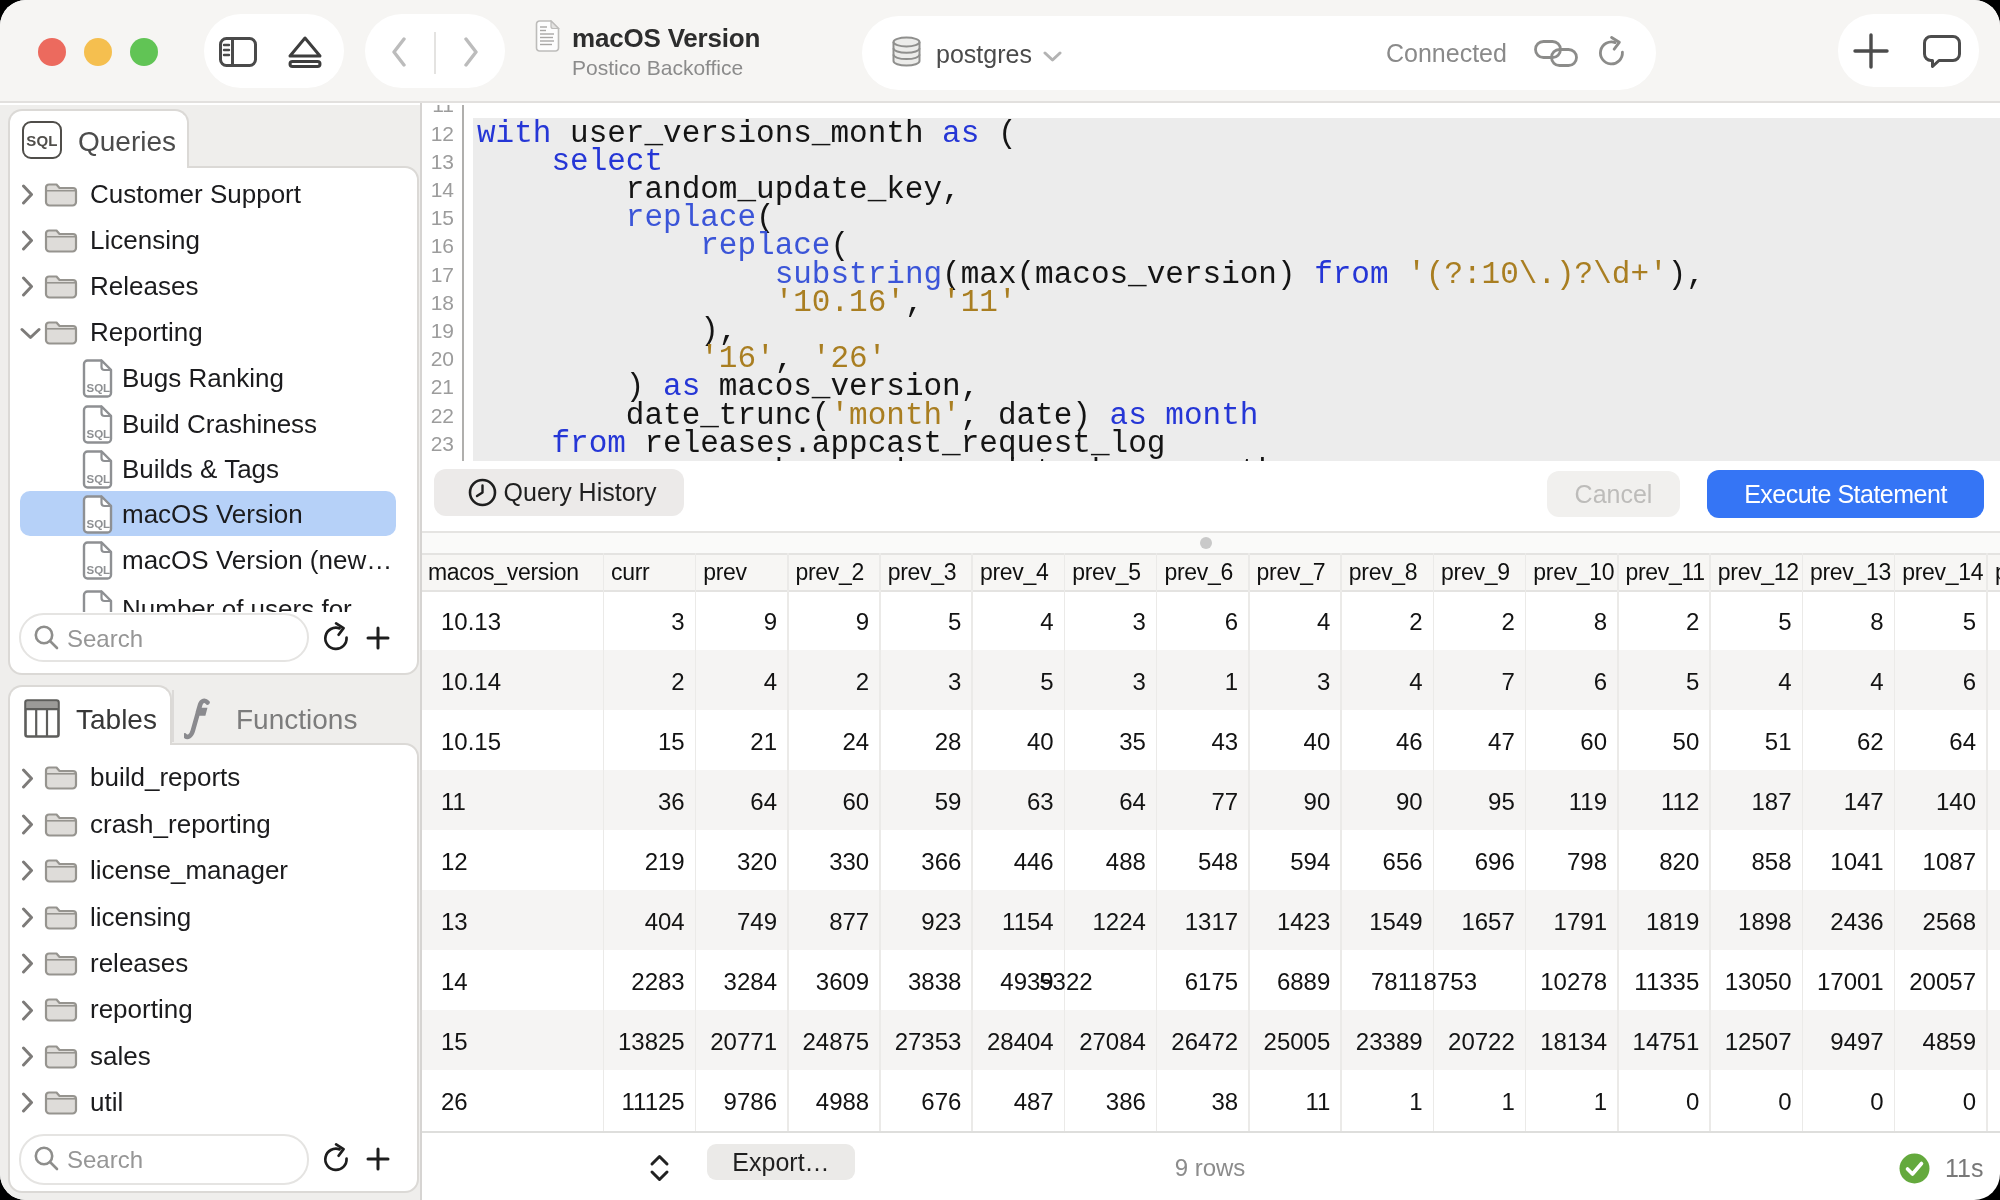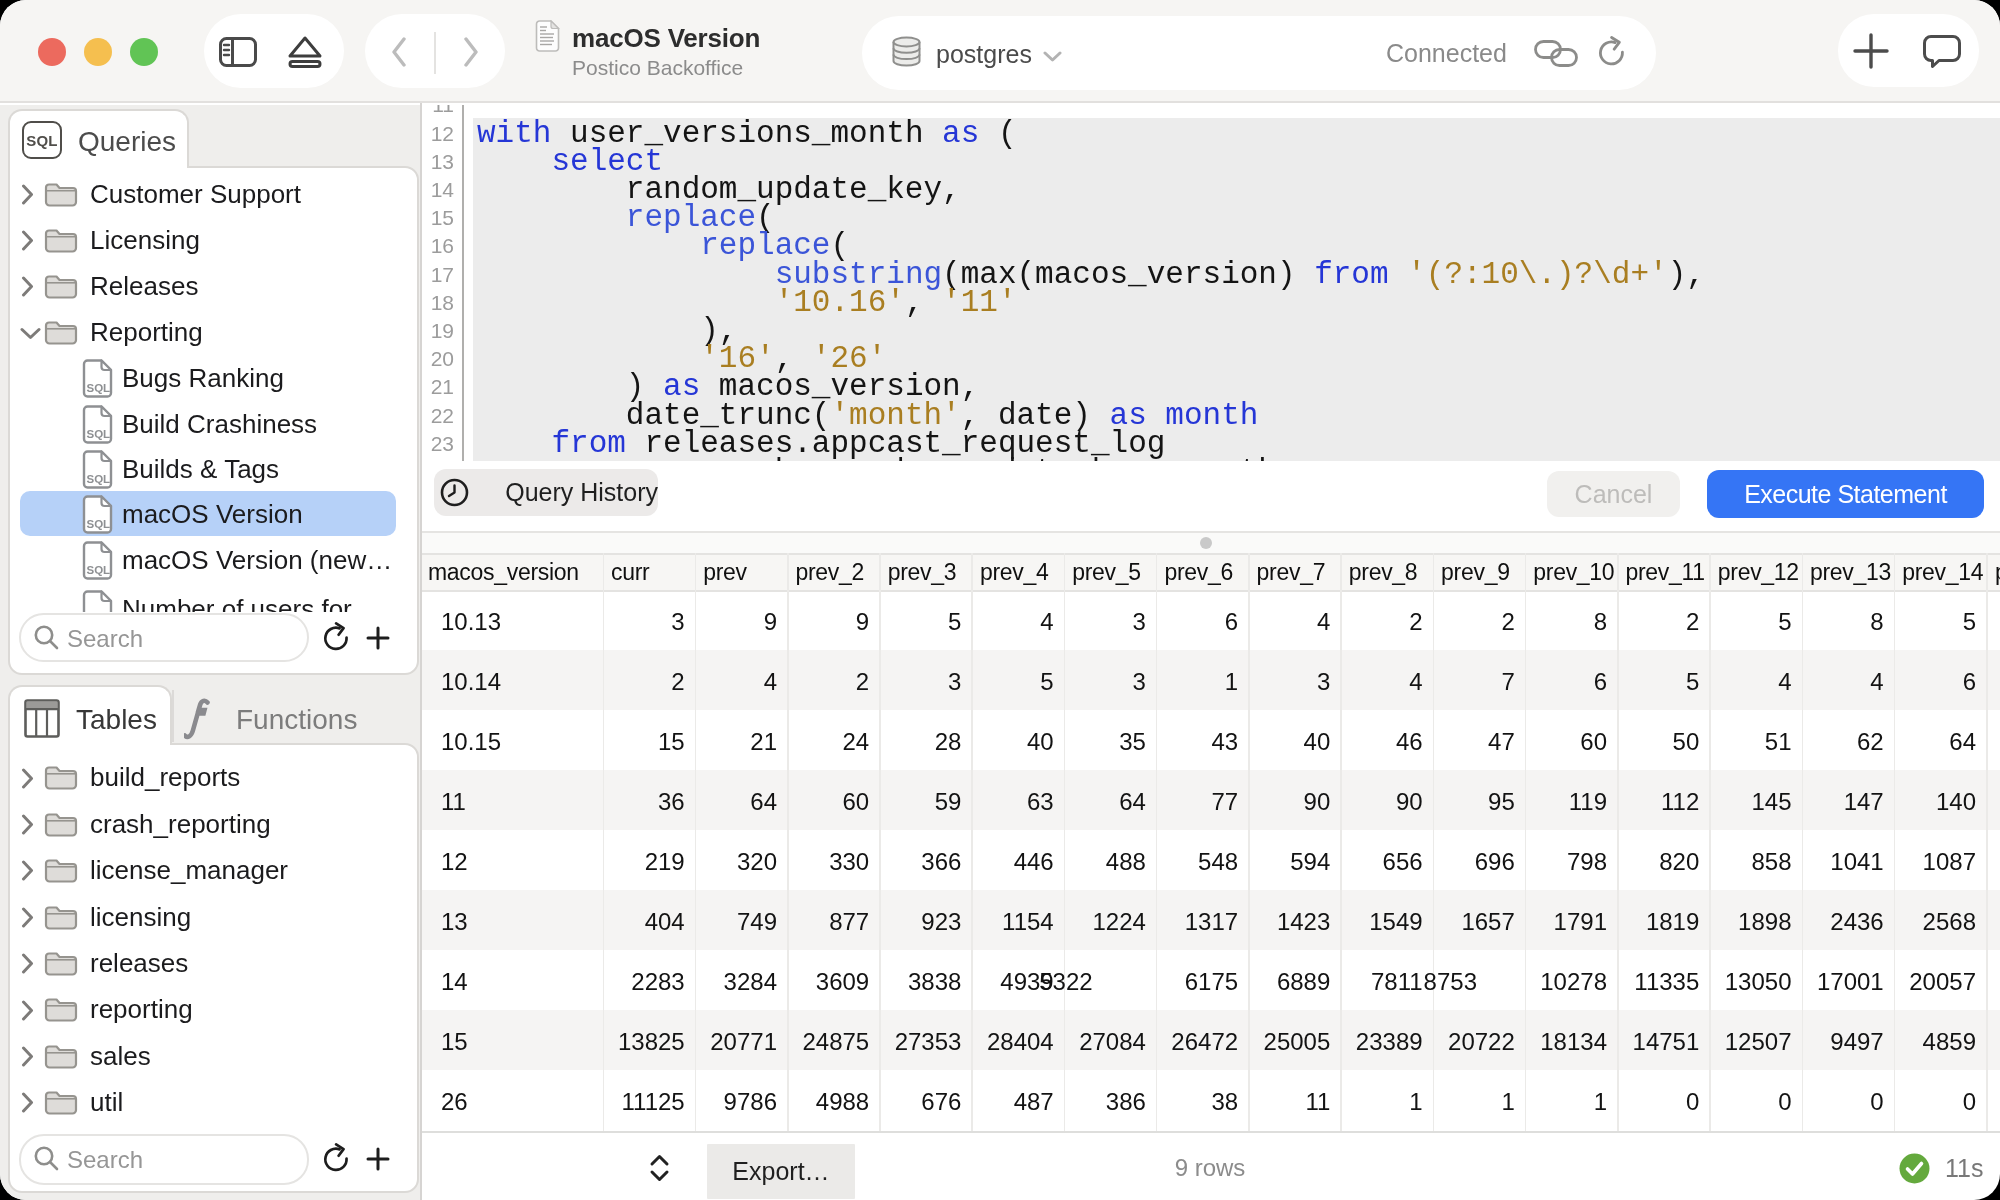--- a/index.html
+++ b/index.html
@@ -305,21 +305,21 @@
             <span class="f">replace</span>(
                 <span class="f">substring</span>(max(macos_version) <span class="k">from</span> <span class="s">'(?:10\.)?\d+'</span>),
                 <span class="s">'10.16'</span>, <span class="s">'11'</span>
             ),
             <span class="s">'16'</span>, <span class="s">'26'</span>
         ) <span class="k">as</span> macos_version,
         date_trunc(<span class="s">'month'</span>, date) <span class="k">as</span> <span class="k">month</span>
     <span class="k">from</span> releases.appcast_request_log
           group by random_update_key, month</div>
 </div>
-<div class="abs btn" style="left:434px;top:469px;width:224px;height:47px;background:#eceae9;color:#1f1f1f;justify-content:space-between;padding-left:6px">
+<div class="abs btn" style="left:434px;top:469px;width:250px;height:47px;background:#eceae9;color:#1f1f1f;justify-content:center;padding-left:6px">
 <svg style="" width="29" height="29" viewBox="0 0 29 29">
         <circle cx="14.5" cy="14.5" r="12.5" fill="none" stroke="#1e1e1e" stroke-width="2.6"></circle>
         <path d="M14.5 7.5 V14.5 L9 18" fill="none" stroke="#1e1e1e" stroke-width="2.4" stroke-linecap="round" stroke-linejoin="round"></path>
       </svg>
       <span style="margin-left:7px">Query History</span>
     </div>
 <div class="abs btn" style="left:1547px;top:471px;width:133px;height:46px;background:#f1f0ee;color:#bdbcba">Cancel</div>
 <div class="abs btn" style="left:1707px;top:470px;width:277px;height:48px;background:#3575f5;color:#fff;font-weight:500;letter-spacing:-0.5px">Execute Statement</div>
 <div class="abs" style="left:422px;top:531px;width:1578px;height:2px;background:#e5e4e2"></div>
 <div class="abs" style="left:422px;top:533px;width:1578px;height:20px;background:#fafaf9"></div>
@@ -418,21 +418,21 @@
 <div class="abs datacell" style="left:709.2px;top:788px;width:160px;text-align:right">60</div>
 <div class="abs datacell" style="left:801.4px;top:788px;width:160px;text-align:right">59</div>
 <div class="abs datacell" style="left:893.7px;top:788px;width:160px;text-align:right">63</div>
 <div class="abs datacell" style="left:985.9px;top:788px;width:160px;text-align:right">64</div>
 <div class="abs datacell" style="left:1078.1px;top:788px;width:160px;text-align:right">77</div>
 <div class="abs datacell" style="left:1170.3px;top:788px;width:160px;text-align:right">90</div>
 <div class="abs datacell" style="left:1262.6px;top:788px;width:160px;text-align:right">90</div>
 <div class="abs datacell" style="left:1354.8px;top:788px;width:160px;text-align:right">95</div>
 <div class="abs datacell" style="left:1447.0px;top:788px;width:160px;text-align:right">119</div>
 <div class="abs datacell" style="left:1539.3px;top:788px;width:160px;text-align:right">112</div>
-<div class="abs datacell" style="left:1631.5px;top:788px;width:160px;text-align:right">145</div>
+<div class="abs datacell" style="left:1631.5px;top:788px;width:160px;text-align:right">187</div>
 <div class="abs datacell" style="left:1723.7px;top:788px;width:160px;text-align:right">147</div>
 <div class="abs datacell" style="left:1816.0px;top:788px;width:160px;text-align:right">140</div>
 <div class="abs datacell" style="left:441px;top:848px">12</div>
 <div class="abs datacell" style="left:524.7px;top:848px;width:160px;text-align:right">219</div>
 <div class="abs datacell" style="left:617.0px;top:848px;width:160px;text-align:right">320</div>
 <div class="abs datacell" style="left:709.2px;top:848px;width:160px;text-align:right">330</div>
 <div class="abs datacell" style="left:801.4px;top:848px;width:160px;text-align:right">366</div>
 <div class="abs datacell" style="left:893.7px;top:848px;width:160px;text-align:right">446</div>
 <div class="abs datacell" style="left:985.9px;top:848px;width:160px;text-align:right">488</div>
 <div class="abs datacell" style="left:1078.1px;top:848px;width:160px;text-align:right">548</div>
@@ -506,19 +506,19 @@
 <div class="abs datacell" style="left:1447.0px;top:1088px;width:160px;text-align:right">1</div>
 <div class="abs datacell" style="left:1539.3px;top:1088px;width:160px;text-align:right">0</div>
 <div class="abs datacell" style="left:1631.5px;top:1088px;width:160px;text-align:right">0</div>
 <div class="abs datacell" style="left:1723.7px;top:1088px;width:160px;text-align:right">0</div>
 <div class="abs datacell" style="left:1816.0px;top:1088px;width:160px;text-align:right">0</div>
 <div class="abs" style="left:422px;top:1131px;width:1578px;height:2px;background:#dededc"></div>
 <div class="abs" style="left:648px;top:1154px"><svg style="" width="23" height="28" viewBox="0 0 23 28">
         <path d="M4 10 L11.5 2.5 L19 10" fill="none" stroke="#222" stroke-width="3" stroke-linecap="round" stroke-linejoin="round"></path>
         <path d="M4 18 L11.5 25.5 L19 18" fill="none" stroke="#222" stroke-width="3" stroke-linecap="round" stroke-linejoin="round"></path>
       </svg></div>
-<div class="abs btn" style="left:707px;top:1144px;width:148px;height:55px;background:#ebeae8;border-radius:1px;color:#1f1f1f">Export…</div>
+<div class="abs btn" style="left:707px;top:1144px;width:148px;height:36px;background:#ebeae8;border-radius:9px;color:#1f1f1f">Export…</div>
 <div class="abs" style="left:1110px;top:1154px;width:200px;text-align:center;font-size:24px;color:#8c8c8c">9 rows</div>
 <div class="abs" style="left:1899px;top:1153px"><svg style="" width="31" height="31" viewBox="0 0 31 31">
         <circle cx="15.5" cy="15.5" r="15" fill="#64a93d"></circle>
         <path d="M8.5 16 L13.5 21 L22.5 10.5" fill="none" stroke="#fff" stroke-width="3.6" stroke-linecap="round" stroke-linejoin="round"></path>
       </svg></div>
 <div class="abs" style="left:1945px;top:1154px;font-size:25px;color:#787878">11s</div>
 </div>
 </body></html>

